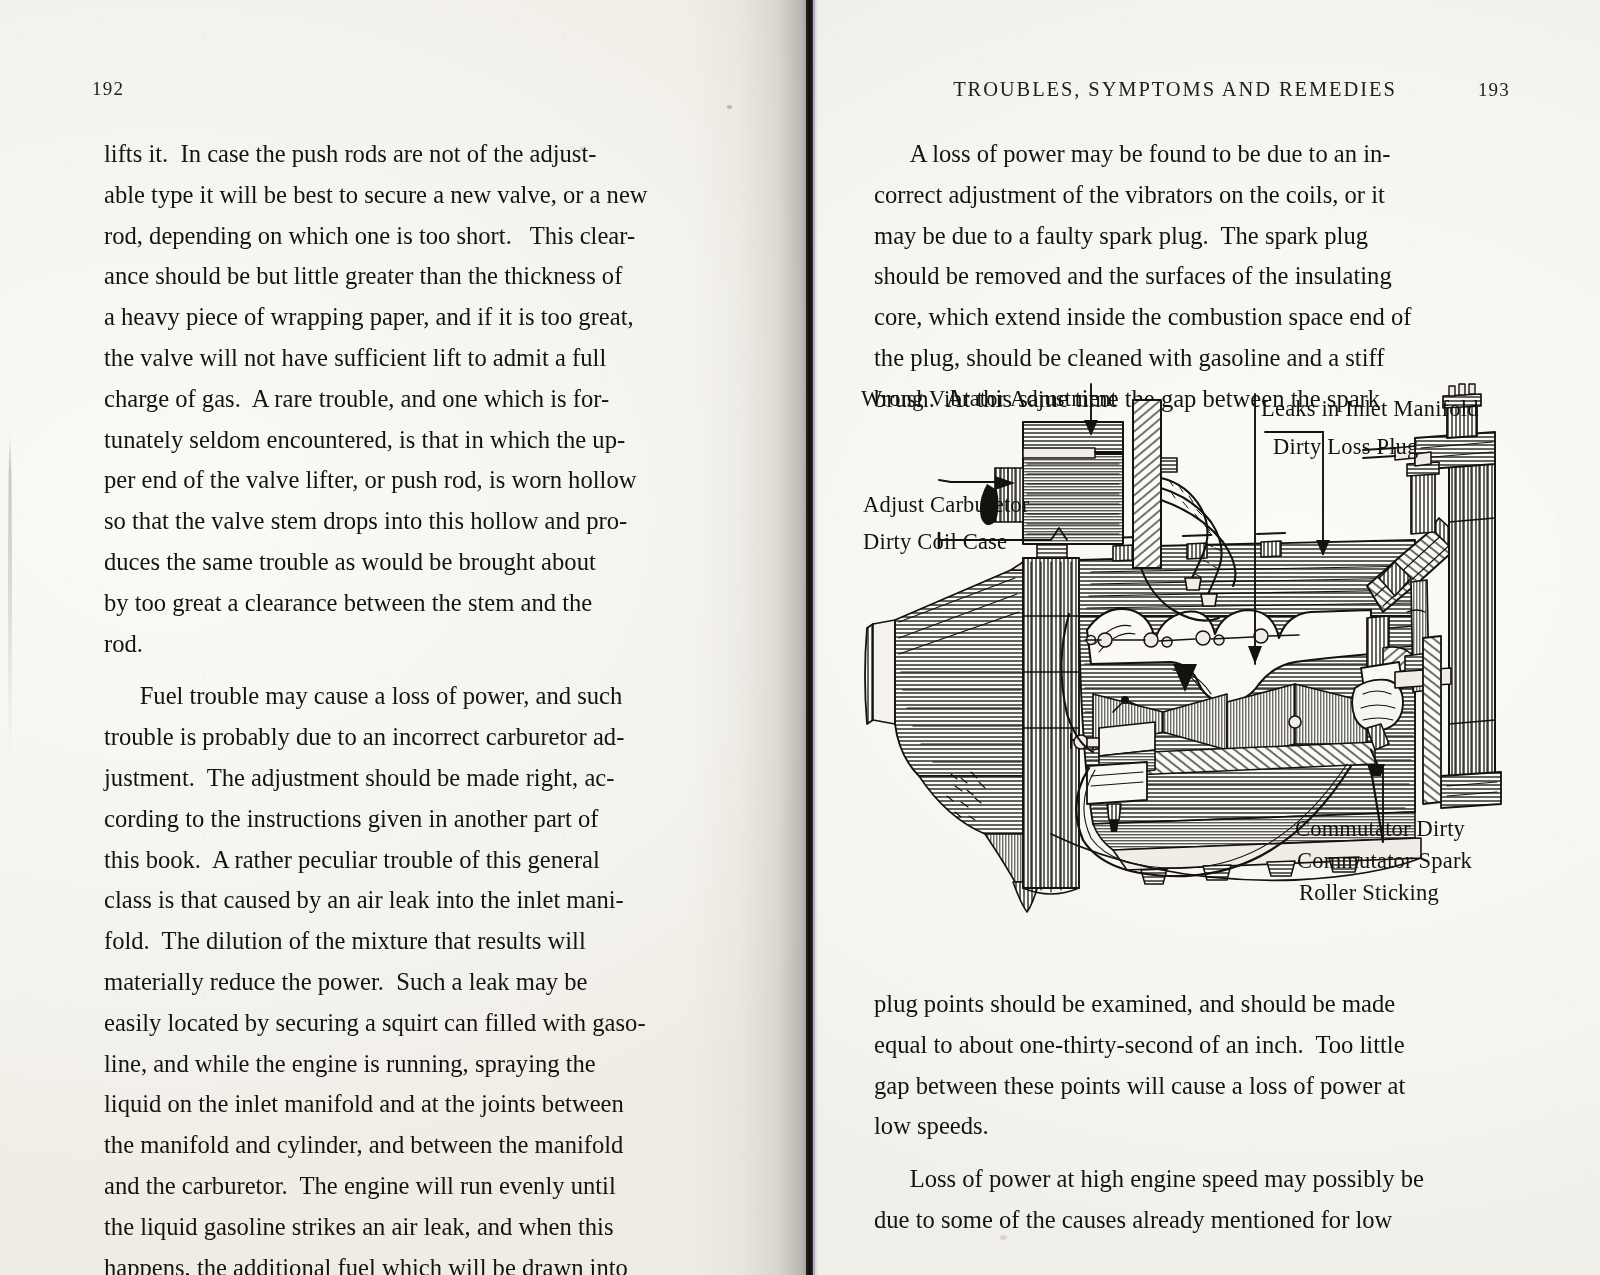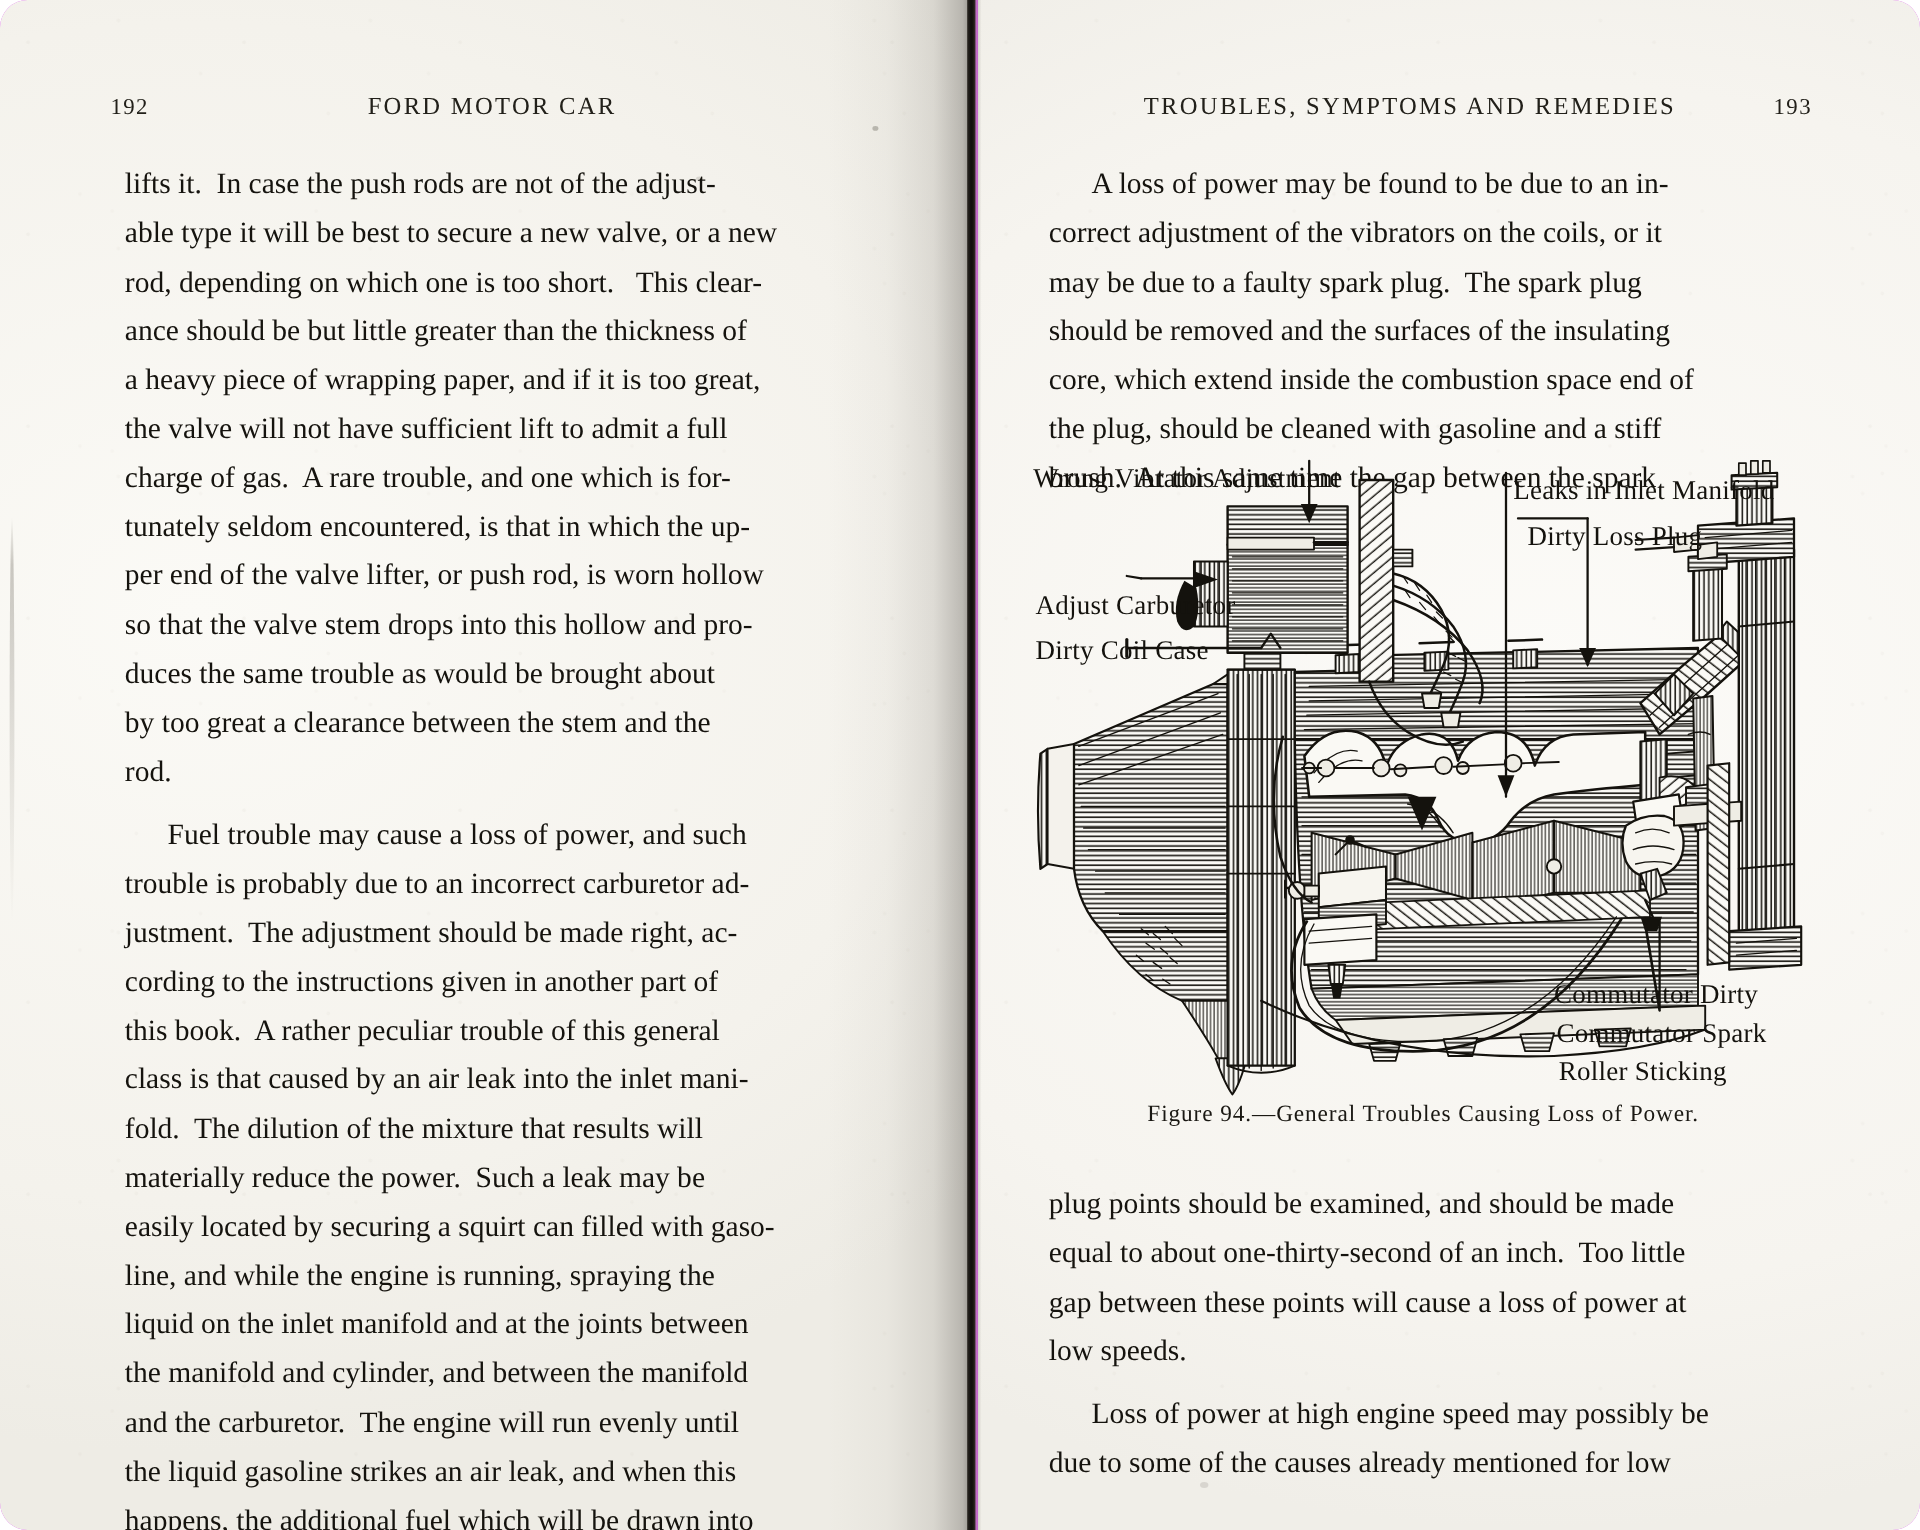--- a/index.html
+++ b/index.html
@@ -10,22 +10,21 @@
   }
   body {
     font-family: "Liberation Serif", "DejaVu Serif", serif;
   }
 
   #scan {
     position: relative;
     width: 1600px;
     height: 1275px;
     overflow: hidden;
-    background: #d946ef;
-    border-radius: 23px;
+    background: #c4b5fd;
   }
 
   
   .sheet {
     position: absolute;
     top: 0;
     height: 1275px;
     background: #f7f6f1;
   }
   .sheet-left {
@@ -198,21 +197,20 @@
   <div class="gutter-line"></div>
   <div class="gutter-edge-right"></div>
   <div class="page-edge-left"></div>
   <div class="top-speck" style="left:727px;top:105px;width:5px;height:4px;"></div>
   <div class="top-speck" style="left:580px;top:147px;width:6px;height:4px;opacity:.5;"></div>
   <div class="top-speck" style="left:1000px;top:1235px;width:7px;height:5px;opacity:.45;"></div>
 
   <div class="col col-left">
     <div class="running-head rh-left">
       <span class="folio">192</span>
-      <span class="rh-title">FORD MOTOR CAR</span>
     </div>
     <div class="body-text">
       <p class="lines">lifts it.  In case the push rods are not of the adjust-
 able type it will be best to secure a new valve, or a new
 rod, depending on which one is too short.   This clear-
 ance should be but little greater than the thickness of
 a heavy piece of wrapping paper, and if it is too great,
 the valve will not have sufficient lift to admit a full
 charge of gas.  A rare trouble, and one which is for-
 tunately seldom encountered, is that in which the up-
@@ -501,21 +499,20 @@
     <div class="cal-label" style="left:6px; top:12px;">Wrong Vibrator Adjustment</div>
     <div class="cal-label" style="left:8px; top:96px;margin-top:22px;">Adjust Carburetor</div>
     <div class="cal-label" style="left:8px; top:155px;">Dirty Coil Case</div>
     <div class="cal-label" style="left:406px; top:22px;">Leaks in Inlet Manifold</div>
     <div class="cal-label" style="left:418px; top:60px;">Dirty Loss Plug</div>
     <div class="cal-label" style="left:440px; top:442px;">Commutator Dirty</div>
     <div class="cal-label" style="left:442px; top:474px;">Commutator Spark</div>
     <div class="cal-label" style="left:444px; top:506px;">Roller Sticking</div>
   </div>
 
-  <div class="fig-caption">Figure 94.—General Troubles Causing Loss of Power.</div>
 
   <div class="col" style="left:862px; top:972px; width:648px;">
     <div class="body-text" style="margin-top:0;">
       <p class="lines">plug points should be examined, and should be made
 equal to about one-thirty-second of an inch.  Too little
 gap between these points will cause a loss of power at
 low speeds.</p>
       <p class="lines indent">Loss of power at high engine speed may possibly be
 due to some of the causes already mentioned for low</p>
     </div>

